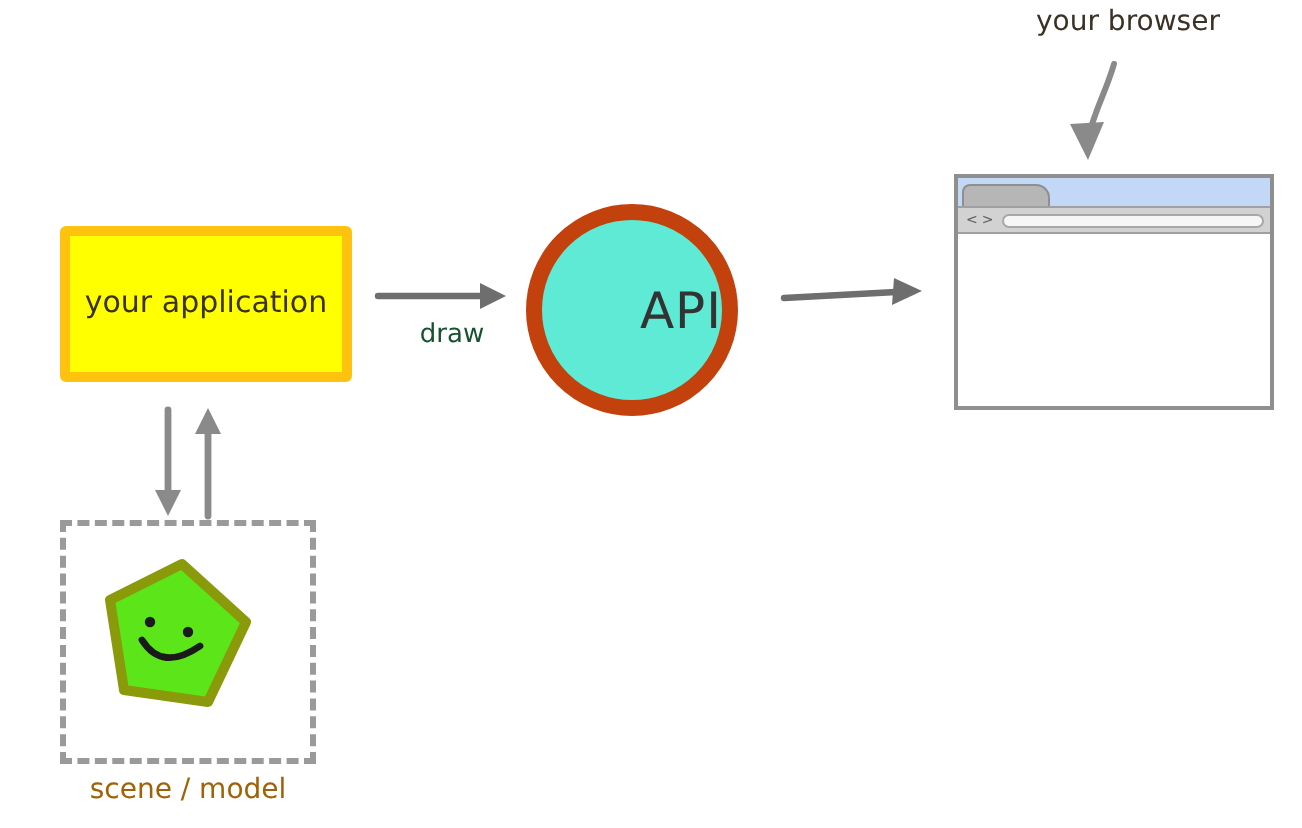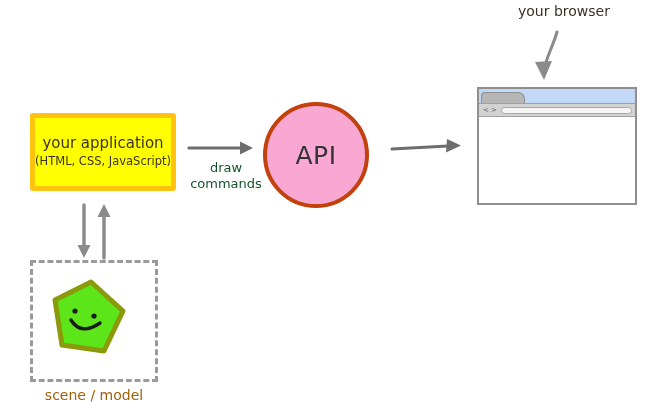--- a/index.html
+++ b/index.html
@@ -47,26 +47,26 @@
     margin-top: 1px;
   }
 
   
   #api-circle {
     left: 263px;
     top: 102px;
     width: 106px;
     height: 106px;
     border-radius: 50%;
-    background: #f9a8d4;
-    border: 4px solid #c2410c;
+    background: #5eead4;
+    border: 8px solid #c2410c;
     box-sizing: border-box;
     display: flex;
     align-items: center;
-    justify-content: center;
+    justify-content: flex-end;
   }
   #api-circle .api-text {
     font-size: 25px;
     color: #333333;
     letter-spacing: 0.5px;
   }
 
   
   #browser-window {
     left: 477px;
@@ -214,26 +214,24 @@
     <g transform="translate(518,122)">
       <polygon class="pentagon-svg" points="6,21 42,2 74,30 55,70 13,65" fill="#5ce619" stroke="#8a9a0a" stroke-width="5" stroke-linejoin="round"></polygon>
       <circle cx="26" cy="31" r="2.6" fill="#1a1a1a"></circle>
       <circle cx="45" cy="36" r="2.6" fill="#1a1a1a"></circle>
       <path d="M 22 40 Q 32 56, 51 43" stroke="#1a1a1a" stroke-width="3.4" fill="none" stroke-linecap="round"></path>
     </g>
   </svg>
 
   <div id="app-box" class="abs">
     <div class="line1">your application</div>
-    <div class="line2">(HTML, CSS, JavaScript)</div>
   </div>
 
   <div id="draw-commands-label" class="abs">
     <div>draw</div>
-    <div>commands</div>
   </div>
 
   <div id="api-circle" class="abs">
     <span class="api-text">API</span>
   </div>
 
   <div id="browser-label" class="abs">your browser</div>
 
   <div id="browser-window" class="abs">
     <div id="browser-titlebar">

